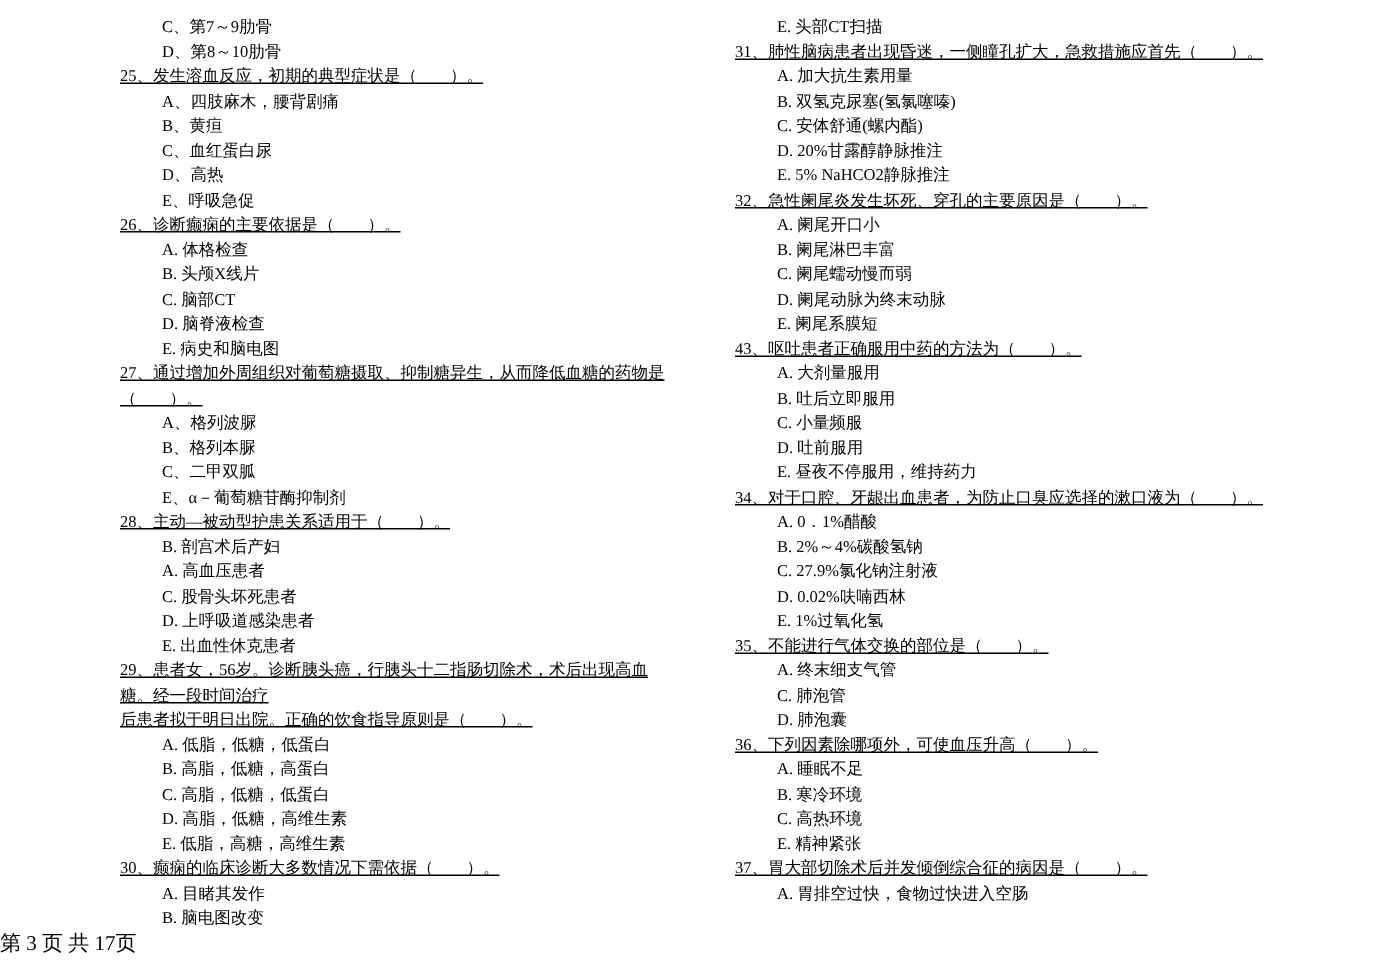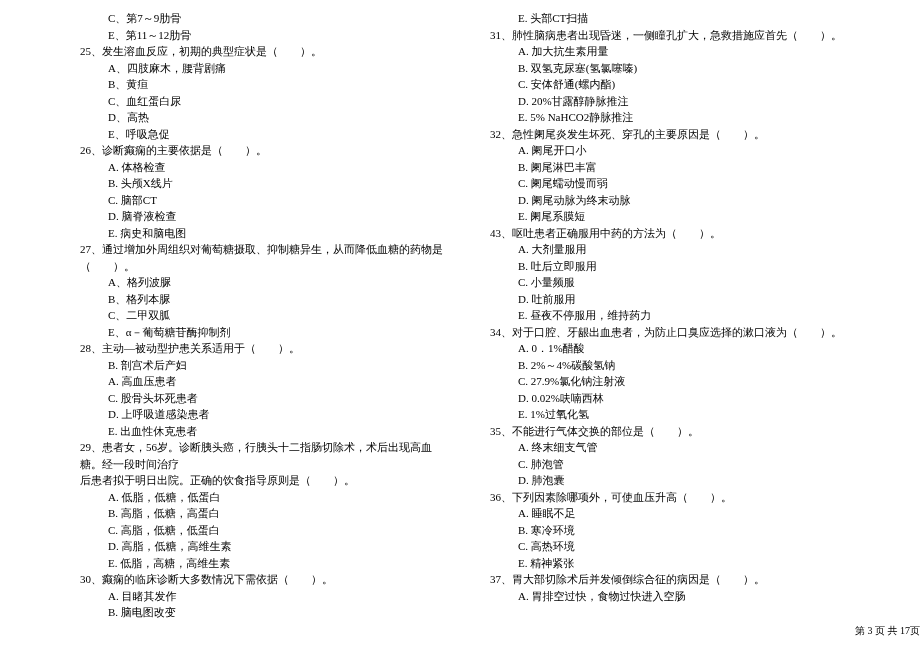--- a/index.html
+++ b/index.html
@@ -19,37 +19,38 @@
     }
     .col {
       flex: 1;
       line-height: 1.5;
     }
     .option {
       padding-left: 28px;
     }
     .question {
       padding-left: 0;
+      text-decoration: underline;
     }
     .footer {
       position: absolute;
       bottom: 12px;
       left: 0;
       width: 100%;
-      text-align: right;
-      font-size: 10px;
+      text-align: left;
+      font-size: 14px;
     }
   </style>
 </head>
 <body>
 
 <div class="columns">
   <div class="col" id="left-col">
       <div class="option">C、第7～9肋骨</div>
-      <div class="option">E、第11～12肋骨</div>
+      <div class="option">D、第8～10肋骨</div>
       <div class="question">25、发生溶血反应，初期的典型症状是（　　）。</div>
       <div class="option">A、四肢麻木，腰背剧痛</div>
       <div class="option">B、黄疸</div>
       <div class="option">C、血红蛋白尿</div>
       <div class="option">D、高热</div>
       <div class="option">E、呼吸急促</div>
       <div class="question">26、诊断癫痫的主要依据是（　　）。</div>
       <div class="option">A. 体格检查</div>
       <div class="option">B. 头颅X线片</div>
       <div class="option">C. 脑部CT</div>

